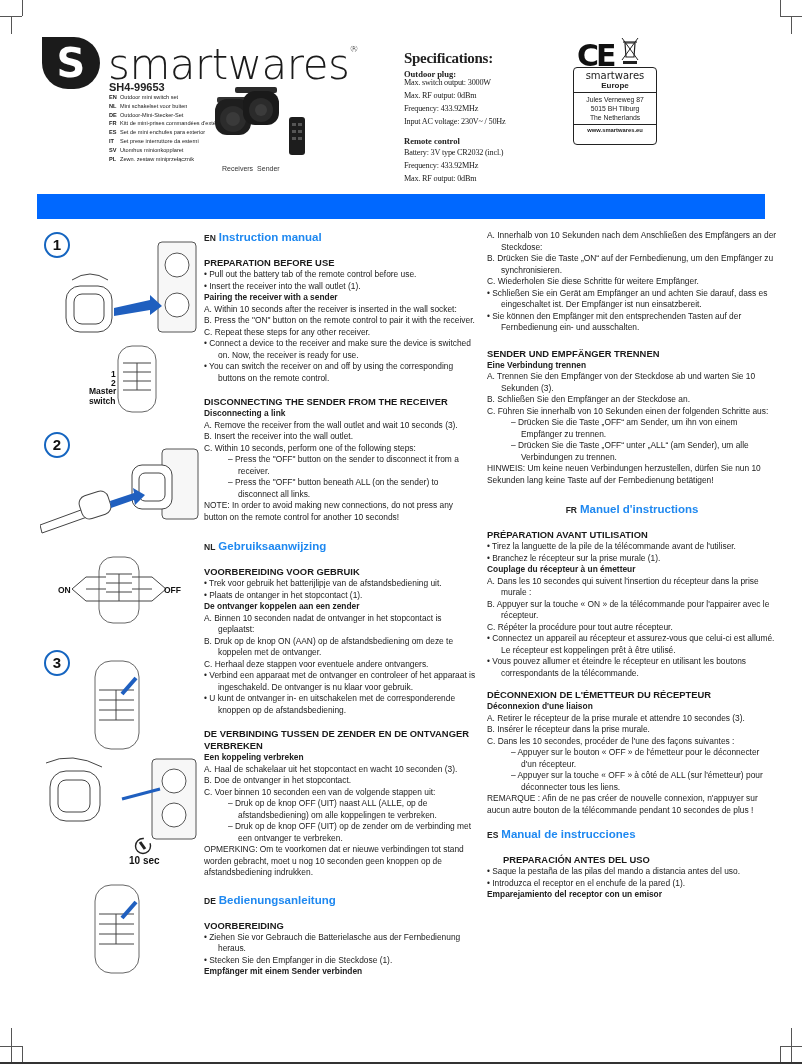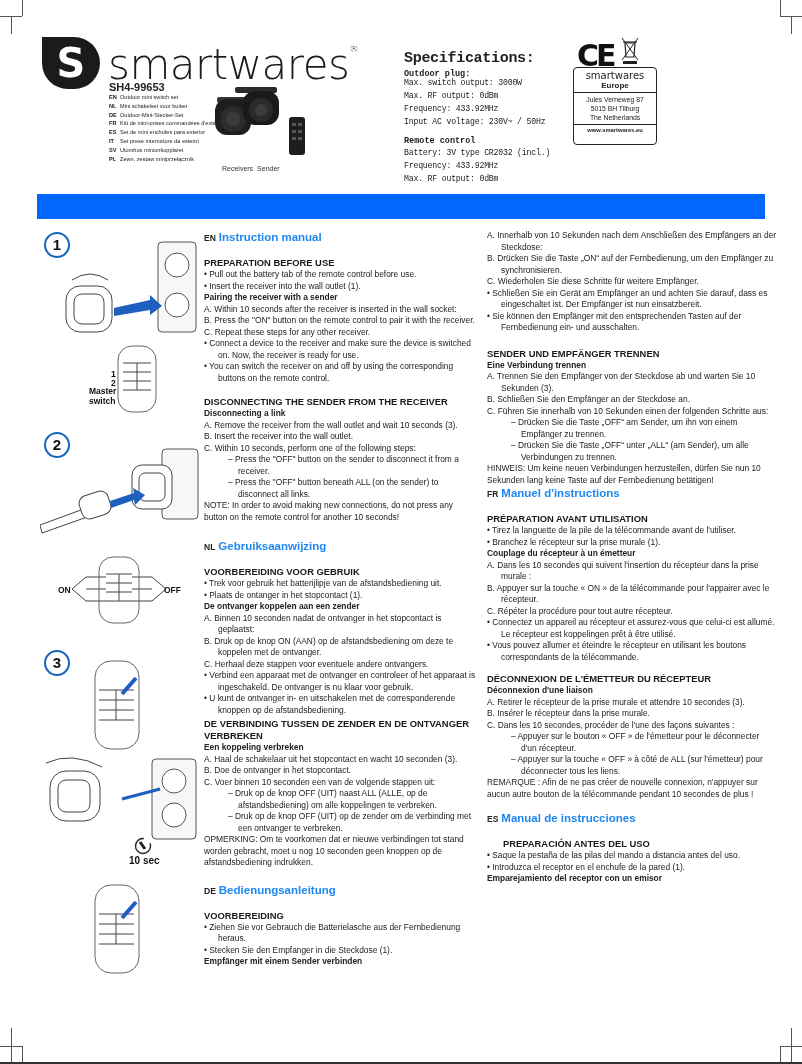--- a/index.html
+++ b/index.html
@@ -8,21 +8,21 @@
   .crop { position:absolute; border-color:#555; border-style:solid; border-width:0; }
   
   .logo-mark { left:42px; top:37px; width:58px; height:52px; background:#1b1b1b; border-radius:0 29px 29px 29px; }
   .logo-mark span { position:absolute; left:0; right:0; top:3px; text-align:center; color:#fff; font-size:40px; font-weight:bold; font-family:"DejaVu Sans", sans-serif; }
   .brand { left:108px; top:40px; font-size:42px; letter-spacing:-0.5px; color:#1b1b1b; font-family:"DejaVu Sans", sans-serif; font-weight:300; }
   .brand sup { font-size:9px; vertical-align:top; position:relative; top:4px; }
   .model { left:109px; top:81px; font-size:11px; font-weight:bold; }
   .langs { left:109px; top:93px; font-size:5.6px; line-height:8.8px; font-family:"Liberation Sans Narrow","Liberation Sans", sans-serif; color:#222; }
   .langs b { display:inline-block; width:11px; }
   .prod-caption { left:222px; top:165px; font-size:7px; color:#333; word-spacing:2px; }
-  .specs { left:404px; top:50px; width:170px; font-family:Liberation Mono, monospace; }
+  .specs { left:404px; top:50px; width:170px; font-family:Liberation Serif, serif; }
   .specs h2 { margin:0; font-size:15px; font-weight:bold; letter-spacing:-0.3px; }
   .specs .sub { font-size:8.5px; font-weight:bold; margin-top:2px; }
   .specs .ln { font-size:8.2px; line-height:13px; letter-spacing:-0.2px; }
   .specs .gap { height:6px; }
   .ce { left:577px; top:38px; font-size:30px; font-weight:bold; letter-spacing:-3px; color:#111; font-family:"DejaVu Sans", sans-serif; }
   .addr-box { left:573px; top:67px; width:82px; height:76px; border:1.5px solid #222; border-radius:4px; text-align:center; }
   .addr-box .b1 { font-size:10px; font-family:"DejaVu Sans", sans-serif; margin-top:2px; }
   .addr-box .b2 { font-size:8px; font-weight:bold; border-bottom:1.2px solid #222; padding-bottom:2px; }
   .addr-box .b3 { font-size:6.8px; line-height:9px; border-bottom:1.2px solid #222; padding:2px 0; }
   .addr-box .b4 { font-size:5.8px; font-weight:bold; padding-top:2px; }
@@ -240,21 +240,21 @@
   <div class="title" style="margin-top:16px;"><span class="code">NL</span><span>Gebruiksaanwijzing</span></div>
   <div class="h" style="margin-top:12px;">VOORBEREIDING VOOR GEBRUIK</div>
   <div>• Trek voor gebruik het batterijlipje van de afstandsbediening uit.</div>
   <div>• Plaats de ontanger in het stopcontact (1).</div>
   <div class="sh">De ontvanger koppelen aan een zender</div>
   <div class="p">A. Binnen 10 seconden nadat de ontvanger in het stopcontact is geplaatst:</div>
   <div class="p">B. Druk op de knop ON (AAN) op de afstandsbediening om deze te koppelen met de ontvanger.</div>
   <div class="p">C. Herhaal deze stappen voor eventuele andere ontvangers.</div>
   <div class="p">• Verbind een apparaat met de ontvanger en controleer of het apparaat is ingeschakeld. De ontvanger is nu klaar voor gebruik.</div>
   <div class="p">• U kunt de ontvanger in- en uitschakelen met de corresponderende knoppen op de afstandsbediening.</div>
-  <div class="h" style="margin-top:2px;">DE VERBINDING TUSSEN DE ZENDER EN DE ONTVANGER VERBREKEN</div>
+  <div class="h" style="margin-top:12px;">DE VERBINDING TUSSEN DE ZENDER EN DE ONTVANGER VERBREKEN</div>
   <div class="sh">Een koppeling verbreken</div>
   <div class="p">A. Haal de schakelaar uit het stopcontact en wacht 10 seconden (3).</div>
   <div class="p">B. Doe de ontvanger in het stopcontact.</div>
   <div class="p">C. Voer binnen 10 seconden een van de volgende stappen uit:</div>
   <div class="d">– Druk op de knop OFF (UIT) naast ALL (ALLE, op de afstandsbediening) om alle koppelingen te verbreken.</div>
   <div class="d">– Druk op de knop OFF (UIT) op de zender om de verbinding met een ontvanger te verbreken.</div>
   <div>OPMERKING: Om te voorkomen dat er nieuwe verbindingen tot stand worden gebracht, moet u nog 10 seconden geen knoppen op de afstandsbediening indrukken.</div>
 
   <div class="title" style="margin-top:14px;"><span class="code">DE</span><span>Bedienungsanleitung</span></div>
   <div class="h" style="margin-top:12px;">VOORBEREIDING</div>
@@ -271,21 +271,21 @@
   <div class="p">• Sie können den Empfänger mit den entsprechenden Tasten auf der Fernbedienung ein- und ausschalten.</div>
   <div class="h" style="margin-top:14px;">SENDER UND EMPFÄNGER TRENNEN</div>
   <div class="sh">Eine Verbindung trennen</div>
   <div class="p">A. Trennen Sie den Empfänger von der Steckdose ab und warten Sie 10 Sekunden (3).</div>
   <div class="p">B. Schließen Sie den Empfänger an der Steckdose an.</div>
   <div class="p">C. Führen Sie innerhalb von 10 Sekunden einen der folgenden Schritte aus:</div>
   <div class="d">– Drücken Sie die Taste „OFF“ am Sender, um ihn von einem Empfänger zu trennen.</div>
   <div class="d">– Drücken Sie die Taste „OFF“ unter „ALL“ (am Sender), um alle Verbindungen zu trennen.</div>
   <div>HINWEIS: Um keine neuen Verbindungen herzustellen, dürfen Sie nun 10 Sekunden lang keine Taste auf der Fernbedienung betätigen!</div>
 
-  <div class="title" style=""><span class="code">FR</span><span>Manuel d'instructions</span></div>
+  <div class="title" style="margin-top:16px;text-align:center;"><span class="code">FR</span><span>Manuel d'instructions</span></div>
   <div class="h" style="margin-top:12px;">PRÉPARATION AVANT UTILISATION</div>
   <div class="p">• Tirez la languette de la pile de la télécommande avant de l'utiliser.</div>
   <div>• Branchez le récepteur sur la prise murale (1).</div>
   <div class="sh">Couplage du récepteur à un émetteur</div>
   <div class="p">A. Dans les 10 secondes qui suivent l'insertion du récepteur dans la prise murale :</div>
   <div class="p">B. Appuyer sur la touche « ON » de la télécommande pour l'appairer avec le récepteur.</div>
   <div class="p">C. Répéter la procédure pour tout autre récepteur.</div>
   <div class="p">• Connectez un appareil au récepteur et assurez-vous que celui-ci est allumé. Le récepteur est koppelingen prêt à être utilisé.</div>
   <div class="p">• Vous pouvez allumer et éteindre le récepteur en utilisant les boutons correspondants de la télécommande.</div>
   <div class="h" style="">DÉCONNEXION DE L'ÉMETTEUR DU RÉCEPTEUR</div>

